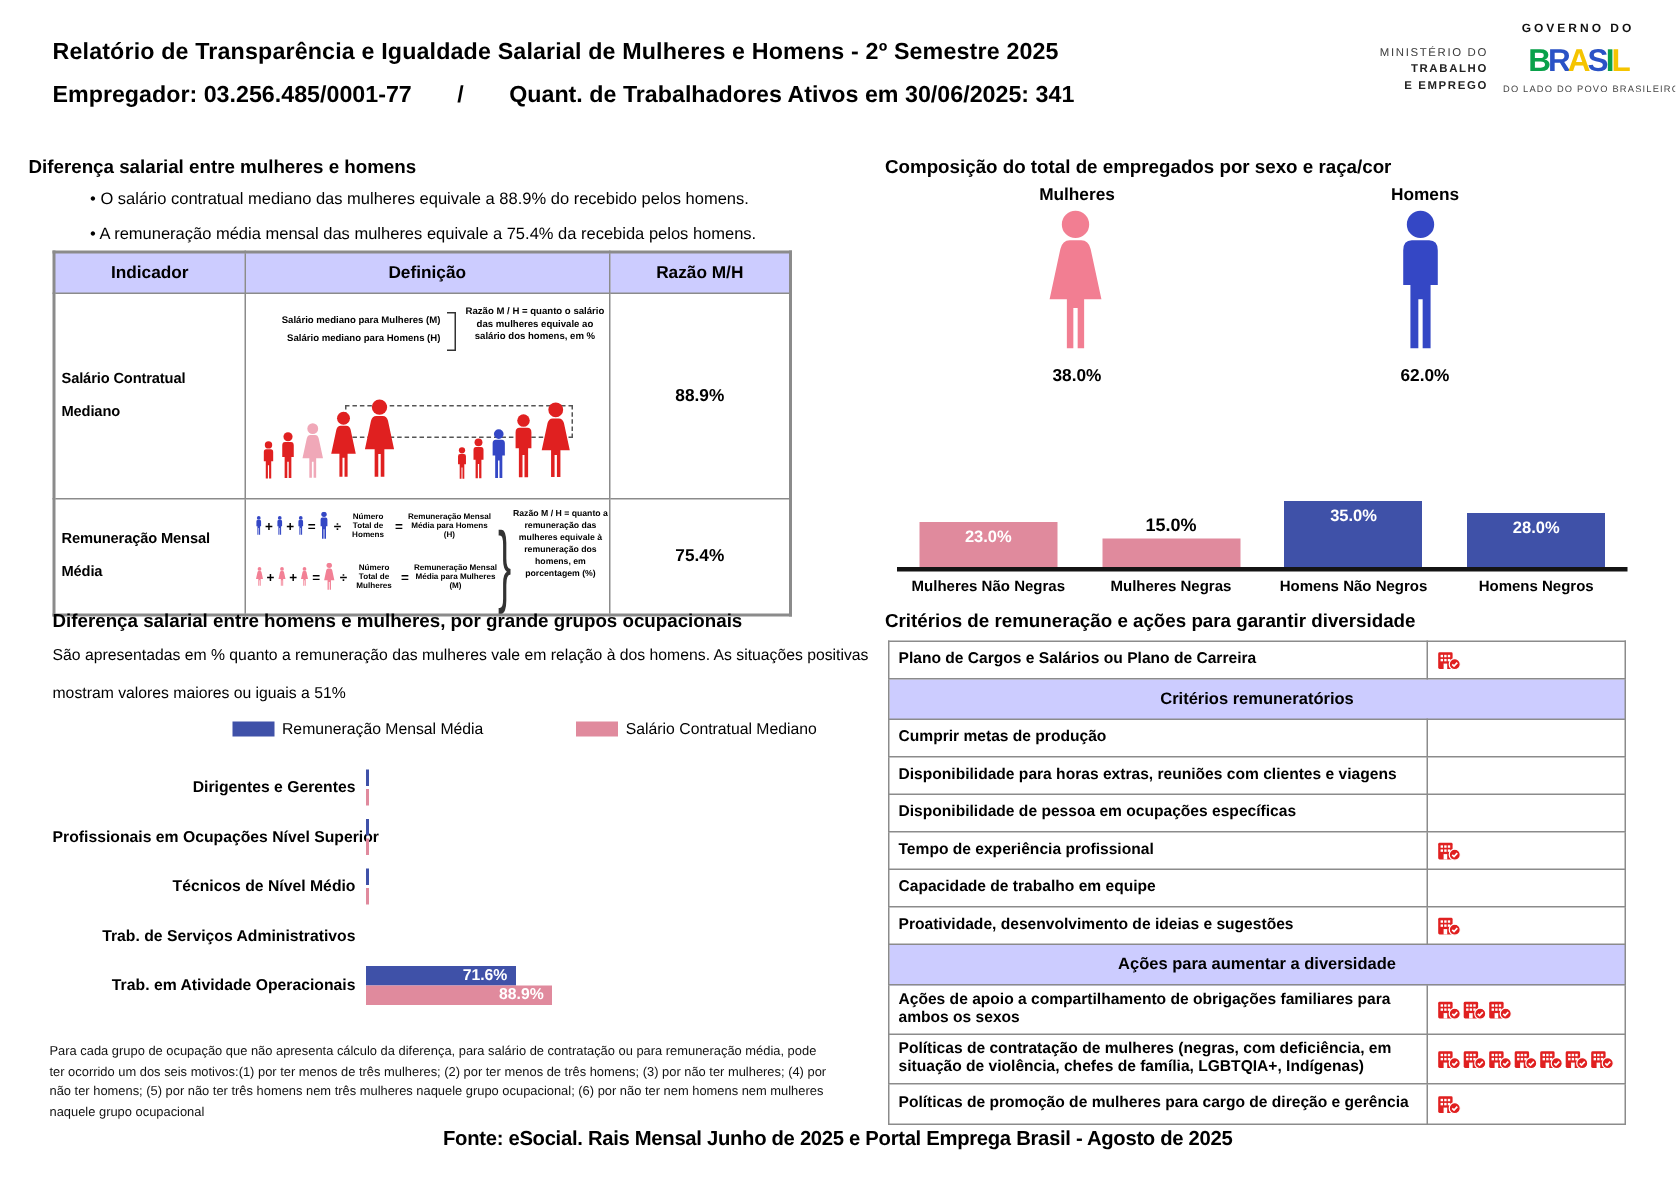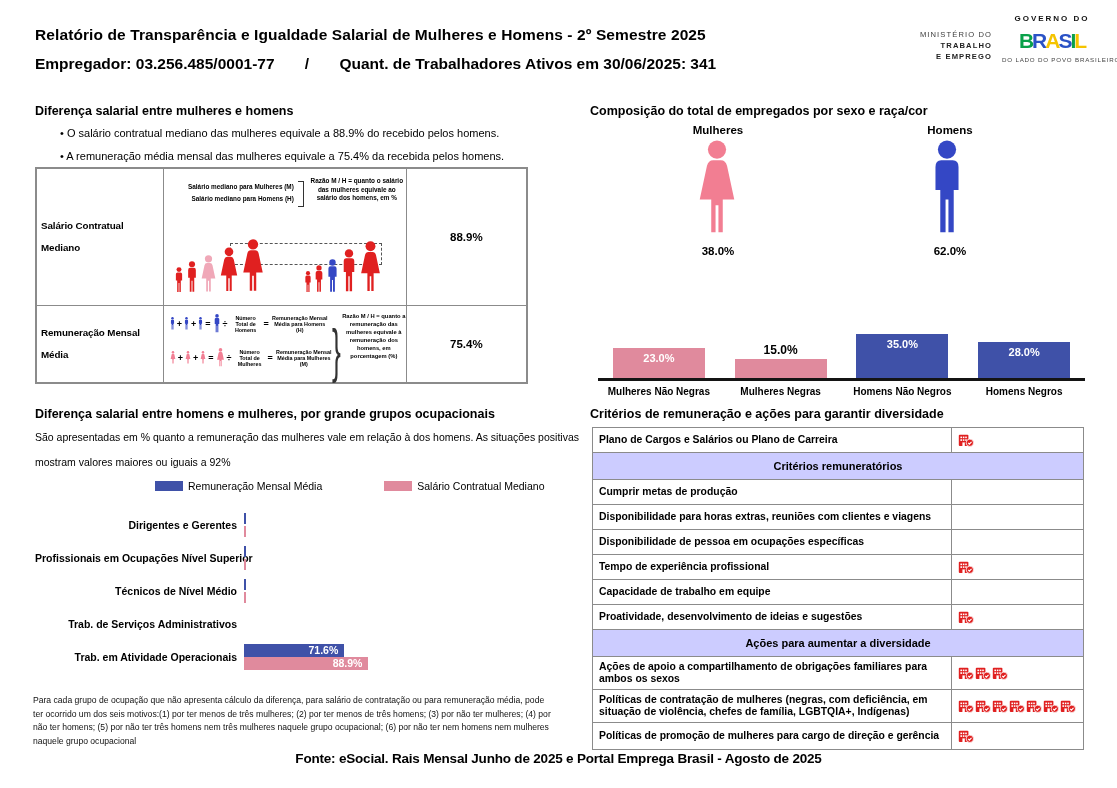--- a/index.html
+++ b/index.html
@@ -14,21 +14,21 @@
   .ministry .b{font-weight:bold;color:#222;}
   .govblock{position:absolute;left:1002px;top:14px;width:100px;text-align:center;}
   .govdo{font-size:8px;font-weight:bold;letter-spacing:2px;color:#111;}
   .brasil{font-size:21px;font-weight:900;letter-spacing:-2px;line-height:27px;margin-top:4px;}
   .bl0{color:#0aa14a}.bl1{color:#2a52c6}.bl2{color:#f5c400}.bl3{color:#2a52c6}.bl4{color:#0aa14a}.bl5{color:#f5c400}
   .tagline{font-size:6.2px;letter-spacing:.8px;color:#444;margin-top:2px;white-space:nowrap;}
 
   .sec-h{font-size:12.5px;font-weight:bold;}
 
   
-  .gap-h{position:absolute;left:35px;top:104px;text-align:center;}
+  .gap-h{position:absolute;left:19px;top:104px;text-align:center;}
   .bullet{position:absolute;left:60px;font-size:11px;}
   .bullet::before{content:"• ";}
   .b1{top:127px;} .b2{top:150px;}
 
   table.gap{position:absolute;left:35px;top:167px;width:493px;border-collapse:collapse;border:2px solid #8b8b8b;}
   table.gap th{background:#ccccff;border:1px solid #8b8b8b;font-size:11.5px;font-weight:bold;height:24px;}
   table.gap td{border:1px solid #8b8b8b;vertical-align:middle;}
   td.ind{width:121px;font-size:9.8px;font-weight:bold;padding:4px 2px 4px 4px;letter-spacing:-.1px;line-height:22px;}
   td.defc{width:247px;padding:0;position:relative;}
   td.ratio{width:119px;text-align:center;font-size:11.5px;font-weight:bold;}
@@ -137,20 +137,25 @@
     <div class="brasil"><span class="bl0">B</span><span class="bl1">R</span><span class="bl2">A</span><span class="bl3">S</span><span class="bl4">I</span><span class="bl5">L</span></div>
     <div class="tagline">DO LADO DO POVO BRASILEIRO</div>
   </div>
 
   <div class="sec-h gap-h">Diferença salarial entre mulheres e homens</div>
   <div class="bullet b1">O salário contratual mediano das mulheres equivale a 88.9% do recebido pelos homens.</div>
   <div class="bullet b2">A remuneração média mensal das mulheres equivale a 75.4% da recebida pelos homens.</div>
 
   <table class="gap">
     <tbody>
+        <tr>
+      <th>Indicador</th>
+      <th>Definição</th>
+      <th>Razão M/H</th>
+    </tr>
     <tr>
       <td class="ind">Salário Contratual Mediano</td>
       <td class="defc">
         <div class="def1">
           <div class="t">
             <div>Salário mediano para Mulheres (M)</div>
             <div>Salário mediano para Homens (H)</div>
           </div>
           <div class="brk"></div>
           <div class="note">Razão M / H = quanto o salário das mulheres equivale ao salário dos homens, em %</div>
@@ -293,21 +298,21 @@
     <div class="cc-cats">
       <div class="cc-cat">Mulheres Não Negras</div>
       <div class="cc-cat">Mulheres Negras</div>
       <div class="cc-cat">Homens Não Negros</div>
       <div class="cc-cat">Homens Negros</div>
     </div>
   </div>
 
   <div class="sec-h occ-h">Diferença salarial entre homens e mulheres, por grande grupos ocupacionais</div>
   <div class="occ-d1">São apresentadas em % quanto a remuneração das mulheres vale em relação à dos homens. As situações positivas</div>
-  <div class="occ-d2">mostram valores maiores ou iguais a 92%</div>
+  <div class="occ-d2">mostram valores maiores ou iguais a 51%</div>
   <div class="legend">
     <div class="leg">
         <span class="sw blue"></span>
         <span>Remuneração Mensal Média</span>
       </div>
     <div class="leg">
         <span class="sw pink"></span>
         <span>Salário Contratual Mediano</span>
       </div>
   </div>

